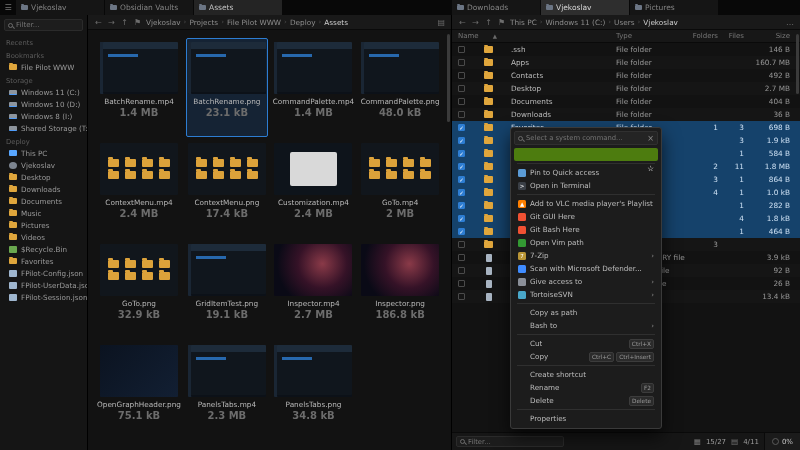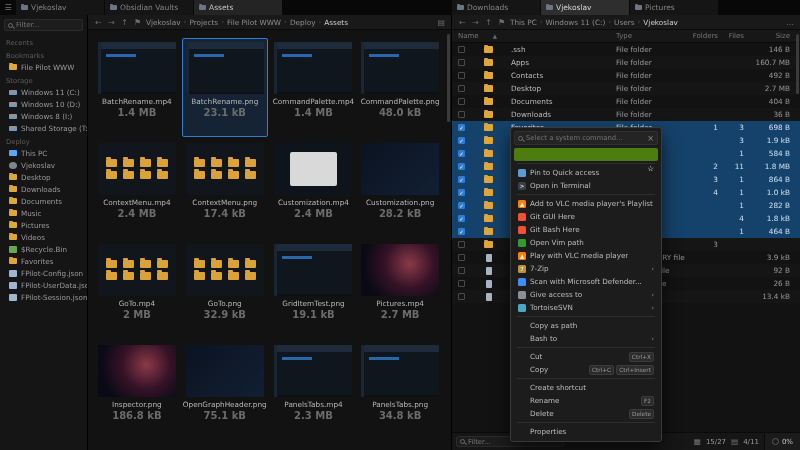--- a/index.html
+++ b/index.html
@@ -307,25 +307,20 @@
             </div>
     <div class="gname">ContextMenu.png</div>
     <div class="gsize">17.4 kB</div>
   </div>
           <div class="gitem">
     <div class="thumb dialog"></div>
     <div class="gname">Customization.mp4</div>
     <div class="gsize">2.4 MB</div>
   </div>
           <div class="gitem">
-    <div class="thumb dark"></div>
-    <div class="gname">Customization.png</div>
-    <div class="gsize">28.2 kB</div>
-  </div>
-          <div class="gitem">
     <div class="thumb folders">
               <i class="mini-folder"></i>
               <i class="mini-folder"></i>
               <i class="mini-folder"></i>
               <i class="mini-folder"></i>
               <i class="mini-folder"></i>
               <i class="mini-folder"></i>
               <i class="mini-folder"></i>
               <i class="mini-folder"></i>
             </div>
@@ -346,21 +341,21 @@
     <div class="gname">GoTo.png</div>
     <div class="gsize">32.9 kB</div>
   </div>
           <div class="gitem">
     <div class="thumb app"></div>
     <div class="gname">GridItemTest.png</div>
     <div class="gsize">19.1 kB</div>
   </div>
           <div class="gitem">
     <div class="thumb space"></div>
-    <div class="gname">Pictures.mp4</div>
+    <div class="gname">Inspector.mp4</div>
     <div class="gsize">2.7 MB</div>
   </div>
           <div class="gitem">
     <div class="thumb space"></div>
     <div class="gname">Inspector.png</div>
     <div class="gsize">186.8 kB</div>
   </div>
           <div class="gitem">
     <div class="thumb dark"></div>
     <div class="gname">OpenGraphHeader.png</div>
@@ -683,24 +678,20 @@
   </div>
             <div class="cm-item">
     <span class="cm-ic" style="background: rgb(240, 81, 51);"></span>
     <span class="lbl">Git Bash Here</span>
   </div>
             <div class="cm-item">
     <span class="cm-ic" style="background: rgb(51, 153, 51);"></span>
     <span class="lbl">Open Vim path</span>
   </div>
             <div class="cm-item">
-    <span class="cm-ic" style="background: rgb(255, 127, 0);">▲</span>
-    <span class="lbl">Play with VLC media player</span>
-  </div>
-            <div class="cm-item">
     <span class="cm-ic" style="background: rgb(185, 149, 54);">7</span>
     <span class="lbl">7-Zip</span>
   <span class="sub-arrow">›</span>
             </div>
             <div class="cm-item">
     <span class="cm-ic" style="background: rgb(63, 140, 255);"></span>
     <span class="lbl">Scan with Microsoft Defender...</span>
   </div>
             <div class="cm-item">
     <span class="cm-ic" style="background: rgb(138, 143, 152);"></span>

